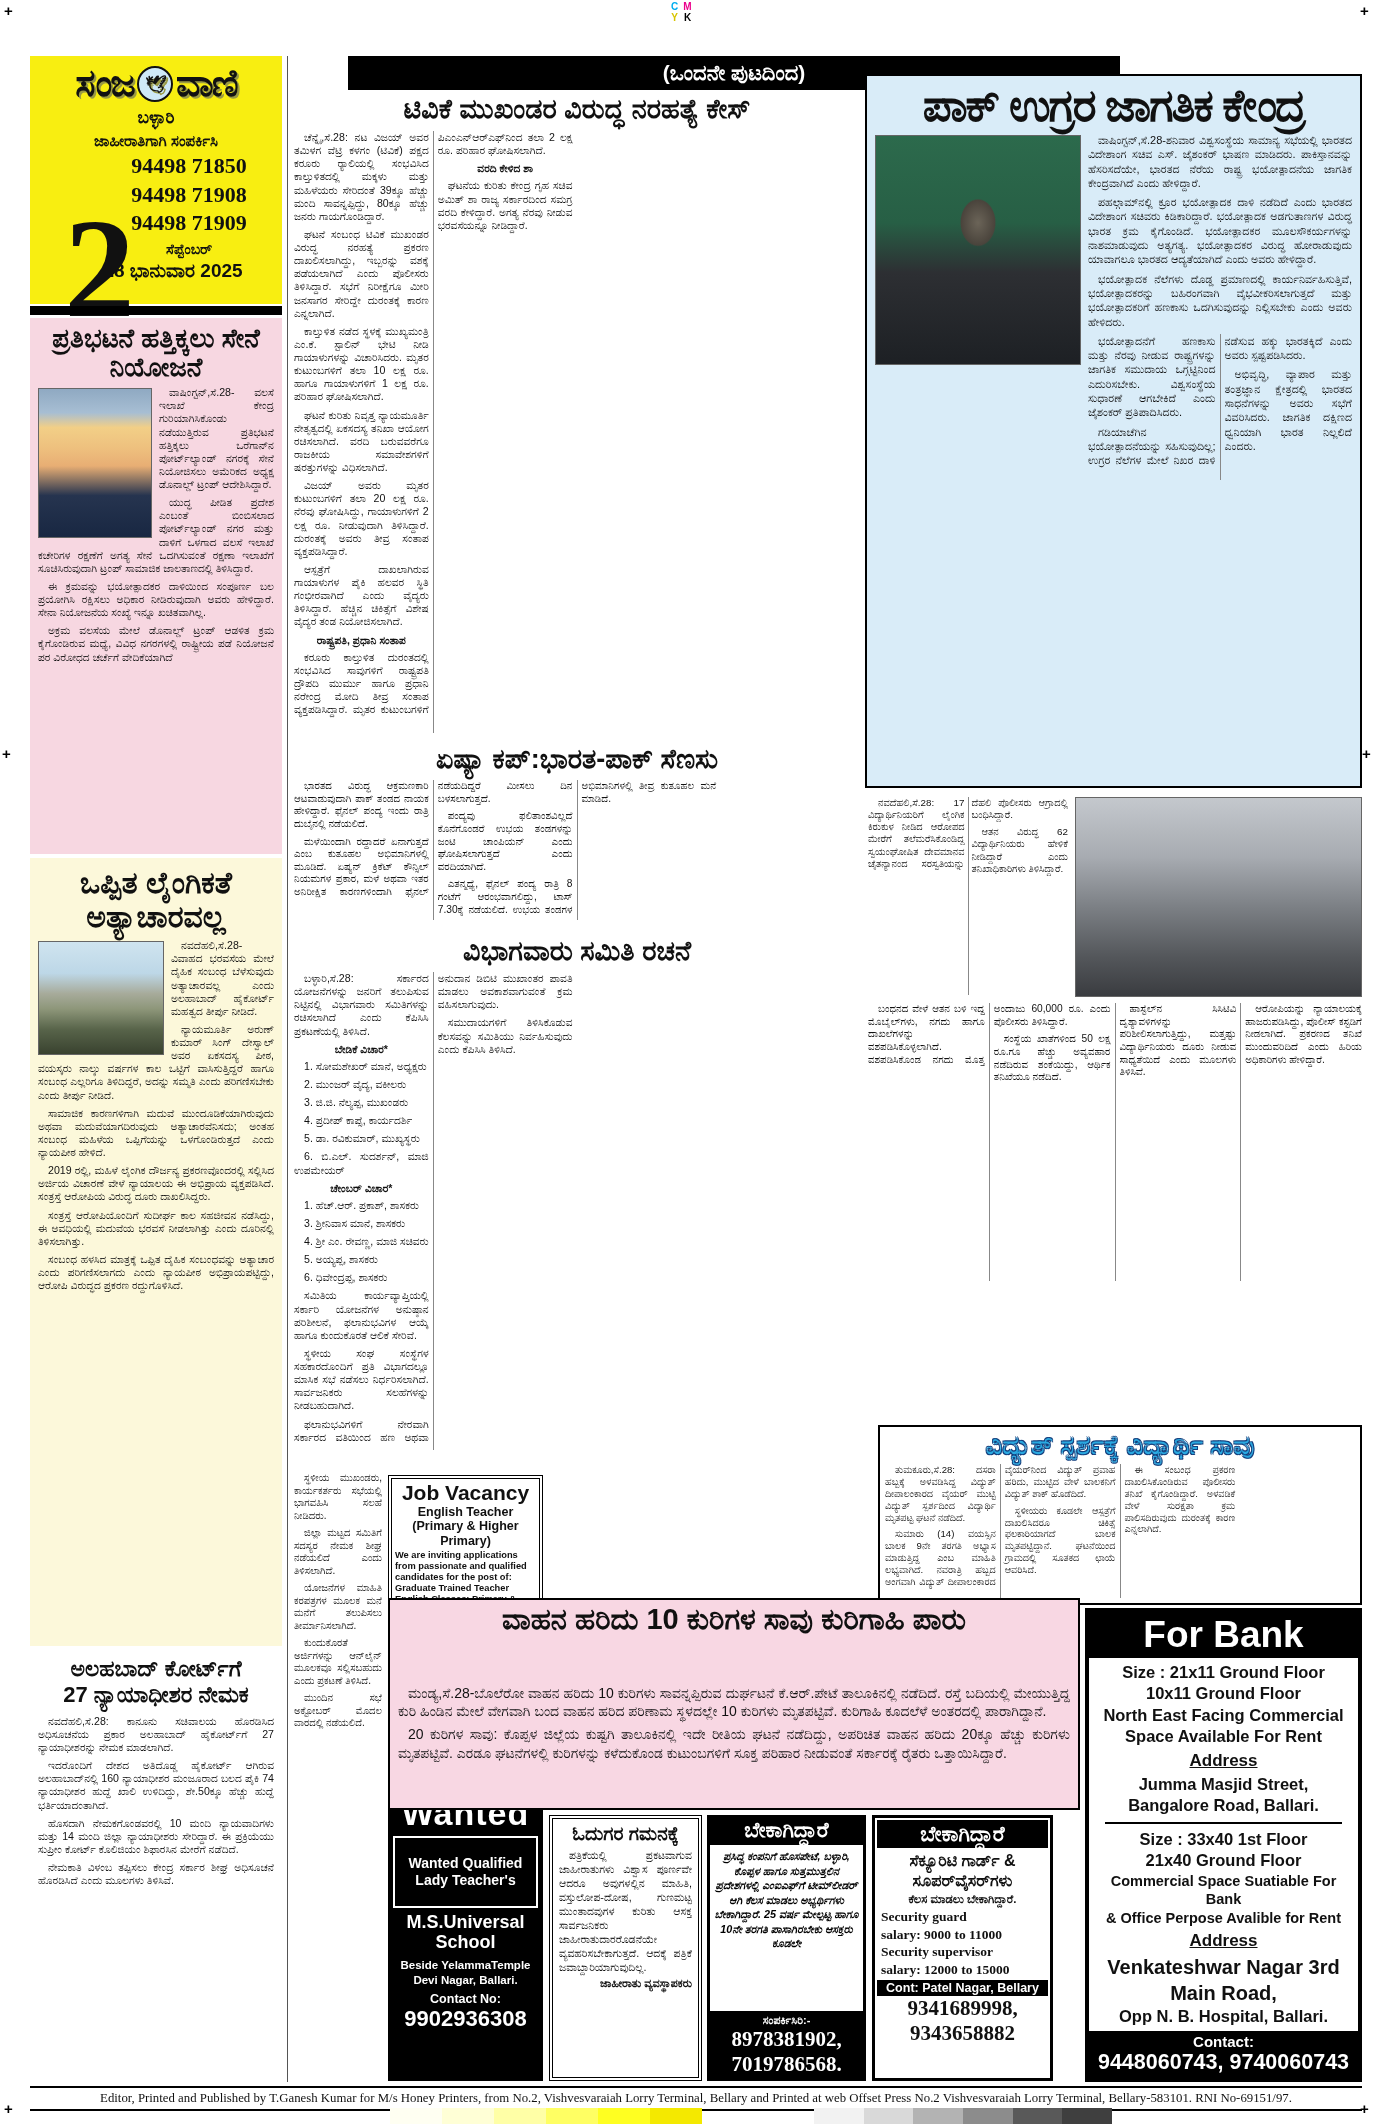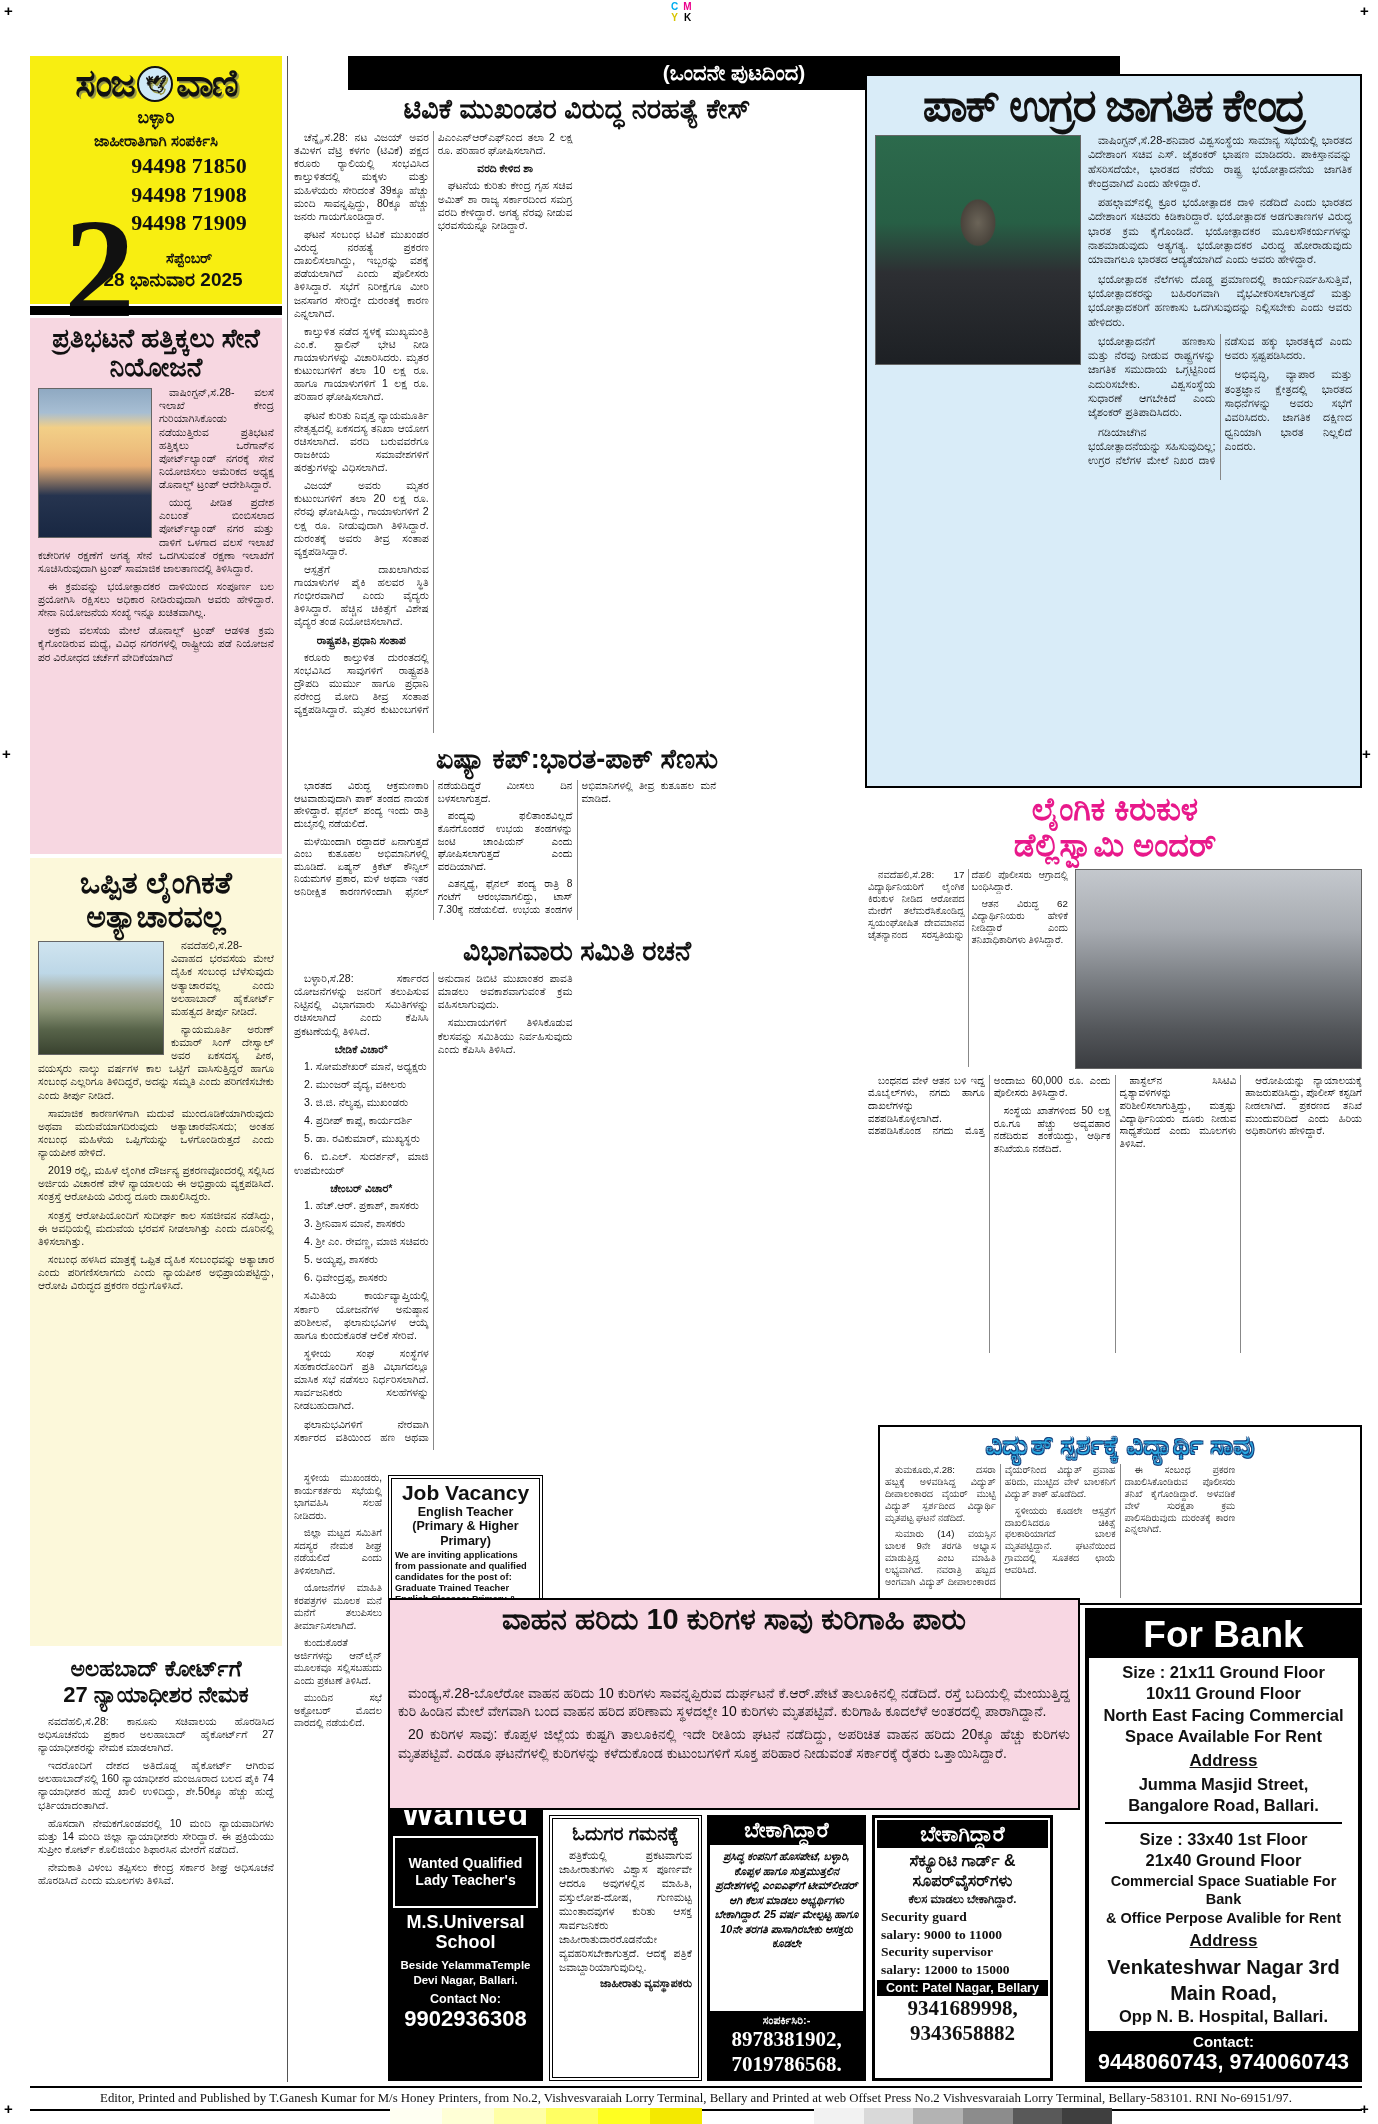--- a/index.html
+++ b/index.html
@@ -13,21 +13,21 @@
   #masthead{left:30px;top:56px;width:252px;height:248px;background:#f8ee11;text-align:center;}
   .mast-title{display:flex;justify-content:center;align-items:center;gap:3px;
               font-size:38px;font-weight:900;letter-spacing:-2px;padding-top:6px;
               text-shadow:2px 2px 0 #9a9a44;}
   .dove{width:32px;height:32px;border-radius:50%;background:#cfe9f7;border:2px solid #111;
         display:inline-flex;align-items:center;justify-content:center;font-size:17px;flex:0 0 auto;}
   .mast-city{font-size:17px;font-weight:bold;margin-top:2px;}
   .mast-adv{font-size:15px;font-weight:bold;margin-top:4px;}
   .mast-phones{font-family:"Liberation Serif",serif;font-size:22px;font-weight:bold;
                margin-left:66px;line-height:1.3;margin-top:2px;}
-  .mast-month{font-size:14px;font-weight:bold;margin-left:66px;margin-top:12px;}
+  .mast-month{font-size:14px;font-weight:bold;margin-left:66px;margin-top:3px;}
   .mast-date{font-size:19px;font-weight:bold;margin-left:34px;margin-top:2px;}
   #mast-two{left:34px;top:152px;font-size:142px;font-weight:900;line-height:0.85;font-family:"Liberation Serif",serif;}
   #mast-bar{left:30px;top:306px;width:252px;height:9px;background:#000;}
   
   #army{left:30px;top:318px;width:252px;height:536px;background:#f7d7e1;padding:6px 8px;box-sizing:border-box;}
   #army h2{margin:0 0 4px 0;font-size:26px;line-height:1.12;text-align:center;font-weight:900;}
   .photo{float:left;margin:2px 7px 2px 0;border:1px solid #666;}
   #trump-photo{width:112px;height:148px;
      background:linear-gradient(180deg,#8fa9c2 0%,#a7bed3 16%,#f2cf87 26%,#eec07e 40%,#e8ae74 52%,#26344f 72%,#182742 100%);}
   #army .jt, #consent .jt, #judges .jt{font-size:10.6px;line-height:1.24;}
@@ -344,24 +344,20 @@
         <p>ಭಯೋತ್ಪಾದಕ ನೆಲೆಗಳು ದೊಡ್ಡ ಪ್ರಮಾಣದಲ್ಲಿ ಕಾರ್ಯನಿರ್ವಹಿಸುತ್ತಿವೆ, ಭಯೋತ್ಪಾದಕರನ್ನು ಬಹಿರಂಗವಾಗಿ ವೈಭವೀಕರಿಸಲಾಗುತ್ತದೆ ಮತ್ತು ಭಯೋತ್ಪಾದಕರಿಗೆ ಹಣಕಾಸು ಒದಗಿಸುವುದನ್ನು ನಿಲ್ಲಿಸಬೇಕು ಎಂದು ಅವರು ಹೇಳಿದರು.</p>
       </div>
     <div class="cols jt ovh">
         <p>ಭಯೋತ್ಪಾದನೆಗೆ ಹಣಕಾಸು ಮತ್ತು ನೆರವು ನೀಡುವ ರಾಷ್ಟ್ರಗಳನ್ನು ಜಾಗತಿಕ ಸಮುದಾಯ ಒಗ್ಗಟ್ಟಿನಿಂದ ಎದುರಿಸಬೇಕು. ವಿಶ್ವಸಂಸ್ಥೆಯ ಸುಧಾರಣೆ ಆಗಬೇಕಿದೆ ಎಂದು ಜೈಶಂಕರ್ ಪ್ರತಿಪಾದಿಸಿದರು.</p>
         <p>ಗಡಿಯಾಚೆಗಿನ ಭಯೋತ್ಪಾದನೆಯನ್ನು ಸಹಿಸುವುದಿಲ್ಲ; ಉಗ್ರರ ನೆಲೆಗಳ ಮೇಲೆ ನಿಖರ ದಾಳಿ ನಡೆಸುವ ಹಕ್ಕು ಭಾರತಕ್ಕಿದೆ ಎಂದು ಅವರು ಸ್ಪಷ್ಟಪಡಿಸಿದರು.</p>
         <p>ಅಭಿವೃದ್ಧಿ, ವ್ಯಾಪಾರ ಮತ್ತು ತಂತ್ರಜ್ಞಾನ ಕ್ಷೇತ್ರದಲ್ಲಿ ಭಾರತದ ಸಾಧನೆಗಳನ್ನು ಅವರು ಸಭೆಗೆ ವಿವರಿಸಿದರು. ಜಾಗತಿಕ ದಕ್ಷಿಣದ ಧ್ವನಿಯಾಗಿ ಭಾರತ ನಿಲ್ಲಲಿದೆ ಎಂದರು.</p>
       </div>
   </div>
 
   <div id="harass" class="abs ovh">
-    <h1>
-      <span>ಲೈಂಗಿಕ ಕಿರುಕುಳ</span><br>
-      <span>ಡೆಲ್ಲಿಸ್ವಾಮಿ ಅಂದರ್</span>
-    </h1>
     <div class="h-row">
       <div class="h-left jt ovh">
           <p>ನವದೆಹಲಿ,ಸೆ.28: 17 ವಿದ್ಯಾರ್ಥಿನಿಯರಿಗೆ ಲೈಂಗಿಕ ಕಿರುಕುಳ ನೀಡಿದ ಆರೋಪದ ಮೇರೆಗೆ ತಲೆಮರೆಸಿಕೊಂಡಿದ್ದ ಸ್ವಯಂಘೋಷಿತ ದೇವಮಾನವ ಚೈತನ್ಯಾನಂದ ಸರಸ್ವತಿಯನ್ನು ದೆಹಲಿ ಪೊಲೀಸರು ಆಗ್ರಾದಲ್ಲಿ ಬಂಧಿಸಿದ್ದಾರೆ.</p>
           <p>ಆತನ ವಿರುದ್ಧ 62 ವಿದ್ಯಾರ್ಥಿನಿಯರು ಹೇಳಿಕೆ ನೀಡಿದ್ದಾರೆ ಎಂದು ತನಿಖಾಧಿಕಾರಿಗಳು ತಿಳಿಸಿದ್ದಾರೆ.</p>
         </div>
       <div id="car-photo"></div>
     </div>
     <div class="h-bottom jt ovh">
         <p>ಬಂಧನದ ವೇಳೆ ಆತನ ಬಳಿ ಇದ್ದ ಮೊಬೈಲ್‌ಗಳು, ನಗದು ಹಾಗೂ ದಾಖಲೆಗಳನ್ನು ವಶಪಡಿಸಿಕೊಳ್ಳಲಾಗಿದೆ. ವಶಪಡಿಸಿಕೊಂಡ ನಗದು ಮೊತ್ತ ಅಂದಾಜು 60,000 ರೂ. ಎಂದು ಪೊಲೀಸರು ತಿಳಿಸಿದ್ದಾರೆ.</p>
         <p>ಸಂಸ್ಥೆಯ ಖಾತೆಗಳಿಂದ 50 ಲಕ್ಷ ರೂ.ಗೂ ಹೆಚ್ಚು ಅವ್ಯವಹಾರ ನಡೆದಿರುವ ಶಂಕೆಯಿದ್ದು, ಆರ್ಥಿಕ ತನಿಖೆಯೂ ನಡೆದಿದೆ.</p>

